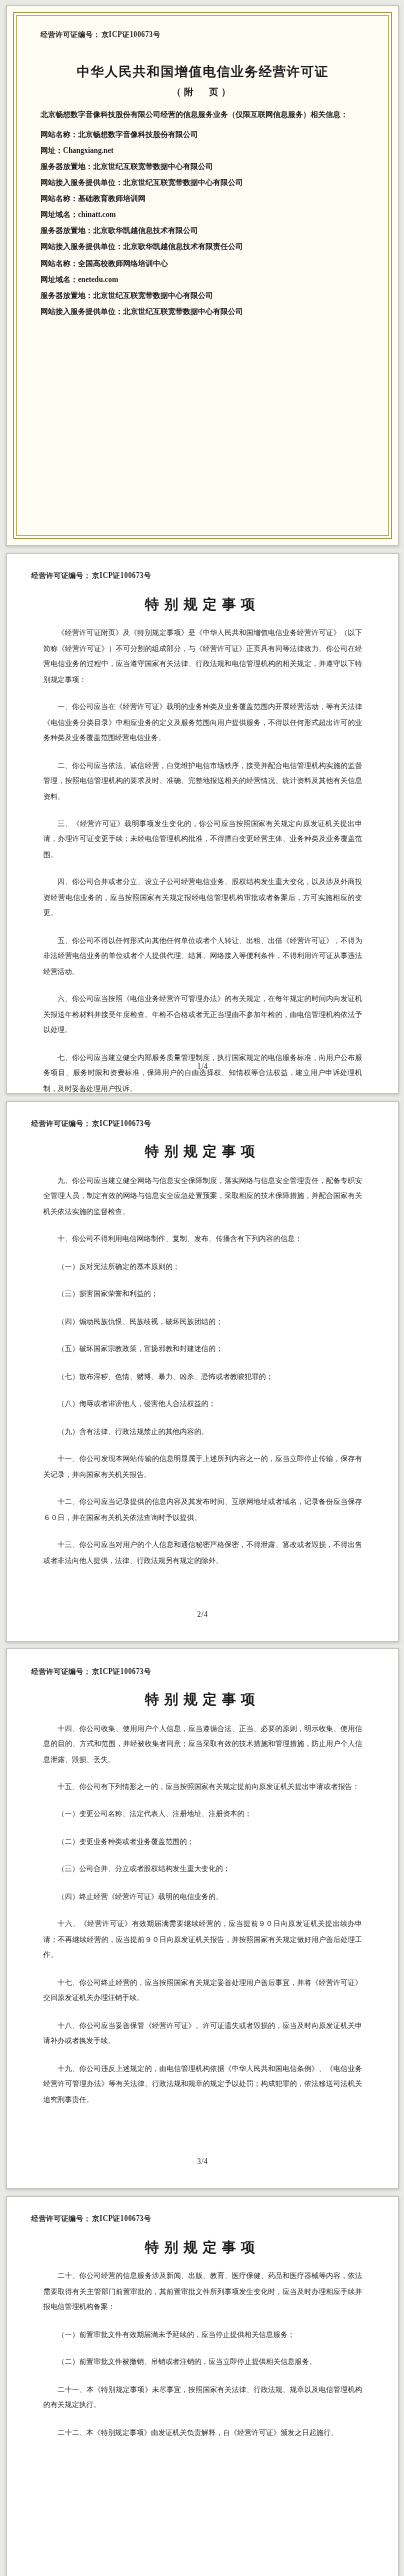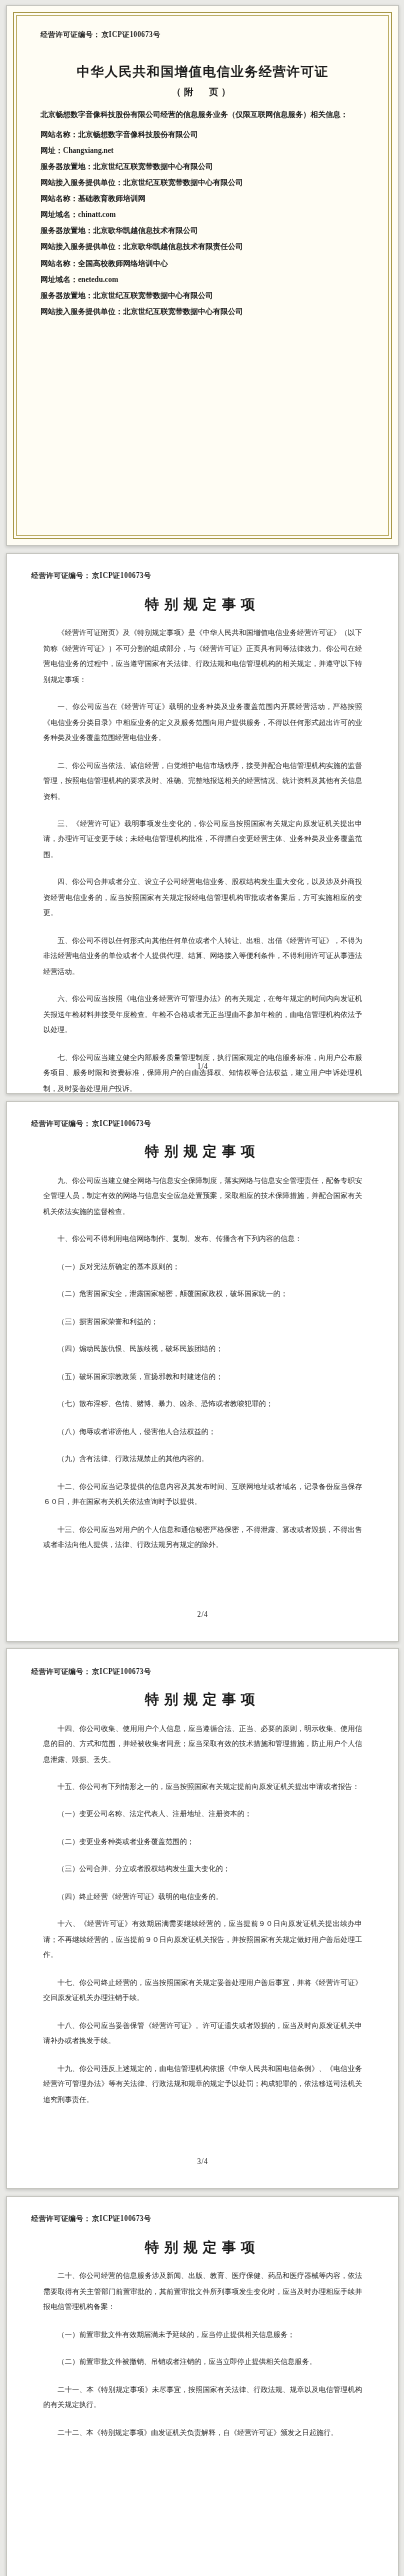--- a/index.html
+++ b/index.html
@@ -168,21 +168,21 @@
 
   <div class="page sp-page">
     <div class="page-header">
       <span class="hdr-label">经营许可证编号：</span><span class="hdr-num">京ICP证100673号</span>
     </div>
     <h2 class="sp-title">特别规定事项</h2>
     <div class="sp-body">
 
         <p class="sp-par p-intro">《经营许可证附页》及《特别规定事项》是《中华人民共和国增值电信业务经营许可证》（以下简称《经营许可证》）不可分割的组成部分，与《经营许可证》正页具有同等法律效力。你公司在经营电信业务的过程中，应当遵守国家有关法律、行政法规和电信管理机构的相关规定，并遵守以下特别规定事项：</p>
 
-        <p class="sp-par p-clause">一、你公司应当在《经营许可证》载明的业务种类及业务覆盖范围内开展经营活动，严格按照《电信业务分类目录》中相应业务的定义及服务范围向用户提供服务，不得以任何形式超出许可的业务种类及业务覆盖范围经营电信业务。</p>
+        <p class="sp-par p-clause">一、你公司应当在《经营许可证》载明的业务种类及业务覆盖范围内开展经营活动，等有关法律《电信业务分类目录》中相应业务的定义及服务范围向用户提供服务，不得以任何形式超出许可的业务种类及业务覆盖范围经营电信业务。</p>
 
         <p class="sp-par p-clause">二、你公司应当依法、诚信经营，自觉维护电信市场秩序，接受并配合电信管理机构实施的监督管理，按照电信管理机构的要求及时、准确、完整地报送相关的经营情况、统计资料及其他有关信息资料。</p>
 
         <p class="sp-par p-clause">三、《经营许可证》载明事项发生变化的，你公司应当按照国家有关规定向原发证机关提出申请，办理许可证变更手续；未经电信管理机构批准，不得擅自变更经营主体、业务种类及业务覆盖范围。</p>
 
         <p class="sp-par p-clause">四、你公司合并或者分立、设立子公司经营电信业务、股权结构发生重大变化，以及涉及外商投资经营电信业务的，应当按照国家有关规定报经电信管理机构审批或者备案后，方可实施相应的变更。</p>
 
         <p class="sp-par p-clause">五、你公司不得以任何形式向其他任何单位或者个人转让、出租、出借《经营许可证》，不得为非法经营电信业务的单位或者个人提供代理、结算、网络接入等便利条件，不得利用许可证从事违法经营活动。</p>
 
         <p class="sp-par p-clause">六、你公司应当按照《电信业务经营许可管理办法》的有关规定，在每年规定的时间内向发证机关报送年检材料并接受年度检查。年检不合格或者无正当理由不参加年检的，由电信管理机构依法予以处理。</p>
@@ -200,35 +200,35 @@
     </div>
     <h2 class="sp-title">特别规定事项</h2>
     <div class="sp-body">
 
         <p class="sp-par p-clause">九、你公司应当建立健全网络与信息安全保障制度，落实网络与信息安全管理责任，配备专职安全管理人员，制定有效的网络与信息安全应急处置预案，采取相应的技术保障措施，并配合国家有关机关依法实施的监督检查。</p>
 
         <p class="sp-par p-clause">十、你公司不得利用电信网络制作、复制、发布、传播含有下列内容的信息：</p>
 
         <p class="sp-par p-sub">（一）反对宪法所确定的基本原则的；</p>
 
-        <p class="sp-par p-sub">（二）危害国家安全，泄露国家秘密，颠覆国家政权，破坏国家统一的；</p>
 
         <p class="sp-par p-sub">（三）损害国家荣誉和利益的；</p>
 
         <p class="sp-par p-sub">（四）煽动民族仇恨、民族歧视，破坏民族团结的；</p>
 
         <p class="sp-par p-sub">（五）破坏国家宗教政策，宣扬邪教和封建迷信的；</p>
 
 
         <p class="sp-par p-sub">（七）散布淫秽、色情、赌博、暴力、凶杀、恐怖或者教唆犯罪的；</p>
 
         <p class="sp-par p-sub">（八）侮辱或者诽谤他人，侵害他人合法权益的；</p>
 
         <p class="sp-par p-sub">（九）含有法律、行政法规禁止的其他内容的。</p>
 
+        <p class="sp-par p-clause">十一、你公司发现本网站传输的信息明显属于上述所列内容之一的，应当立即停止传输，保存有关记录，并向国家有关机关报告。</p>
 
         <p class="sp-par p-clause">十二、你公司应当记录提供的信息内容及其发布时间、互联网地址或者域名，记录备份应当保存６０日，并在国家有关机关依法查询时予以提供。</p>
 
         <p class="sp-par p-clause">十三、你公司应当对用户的个人信息和通信秘密严格保密，不得泄露、篡改或者毁损，不得出售或者非法向他人提供，法律、行政法规另有规定的除外。</p>
       </div>
     <div class="sp-footer">2/4</div>
   </div>
 
   <div class="page sp-page">
     <div class="page-header">

